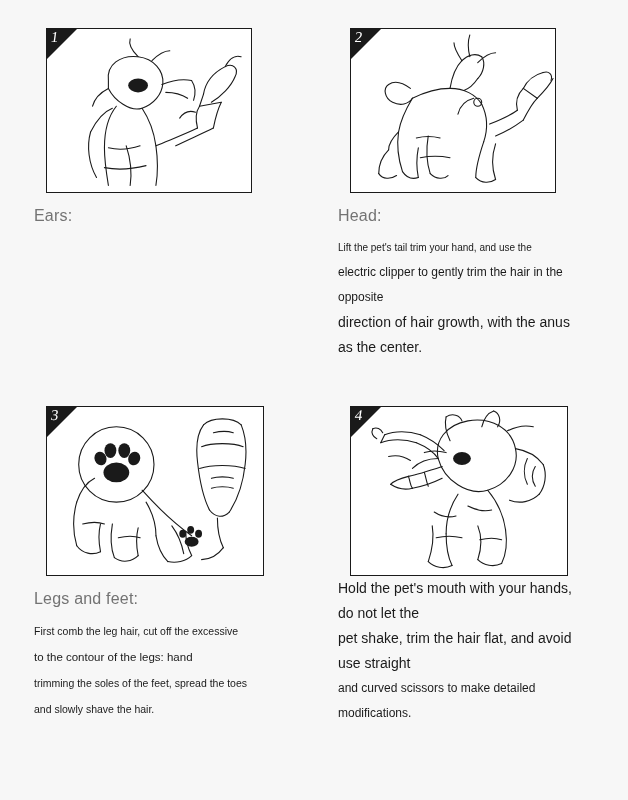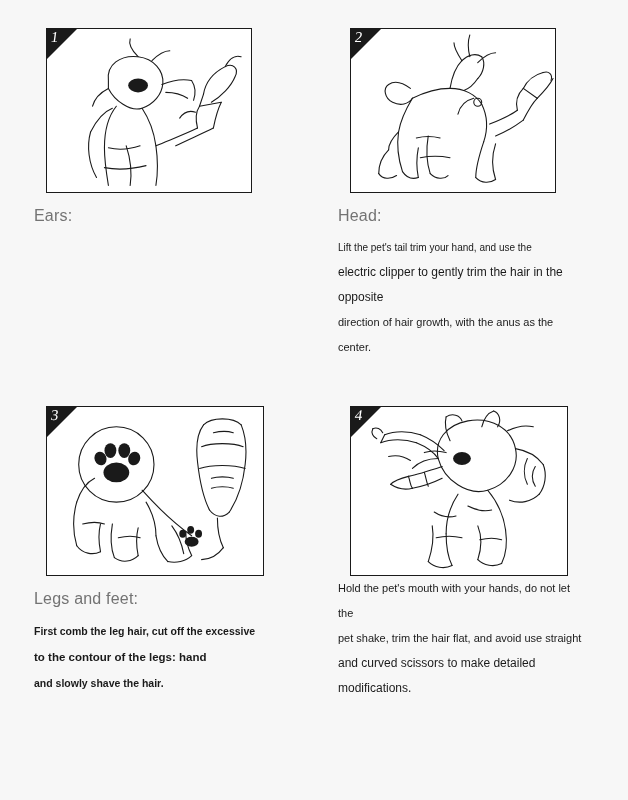--- a/index.html
+++ b/index.html
@@ -76,23 +76,23 @@
     letter-spacing: 0.2px;
   }
   .body-text {
     margin: 0 0 0 4px;
     font-size: 9.5px;
     line-height: 25px;
     color: #1a1a1a;
     max-width: 250px;
   }
   .body-text .l1 { font-size: 10px; }
-  .body-text .l2 { font-size: 11px; }
+  .body-text .l2 { font-size: 14px; }
   .body-text .l3 { font-size: 12px; }
-  .legs .body-text { font-size: 10.5px; line-height: 26px; font-weight: bold; }
+  .legs .body-text { font-size: 10.5px; line-height: 26px; }
   .legs .big { font-size: 11.5px; }
   .row2 { margin-top: 26px; }
   .line { display: block; }
 </style>
 </head>
 <body>
 
 <div class="page">
   <div class="grid">
 
@@ -229,20 +229,21 @@
             <path d="M72 132 C80 130 88 130 94 132"></path>
           </g>
         </svg>
         <div class="step-corner"></div>
         <div class="step-num">3</div>
       </div>
       <h3 class="heading">Legs and feet:</h3>
       <div class="body-text">
         <span class="line">First comb the leg hair, cut off the excessive</span>
         <span class="line big">to the contour of the legs: hand</span>
+        <span class="line">trimming the soles of the feet, spread the toes</span>
         <span class="line">and slowly shave the hair.</span>
       </div>
     </div>
 
     <div class="panel row2">
       <div class="figure fig-wide">
         <svg class="fig-svg" viewBox="0 0 218 170">
           <g fill="none" stroke="#1a1a1a" stroke-width="1.1" stroke-linecap="round" stroke-linejoin="round">
             <path d="M88 52 C84 34 96 18 118 14 C142 10 162 22 166 42 C170 60 158 78 138 84 C118 90 94 74 88 52 Z"></path>
             <ellipse cx="112" cy="52" rx="9" ry="6.5" fill="#1a1a1a" stroke="none"></ellipse>

